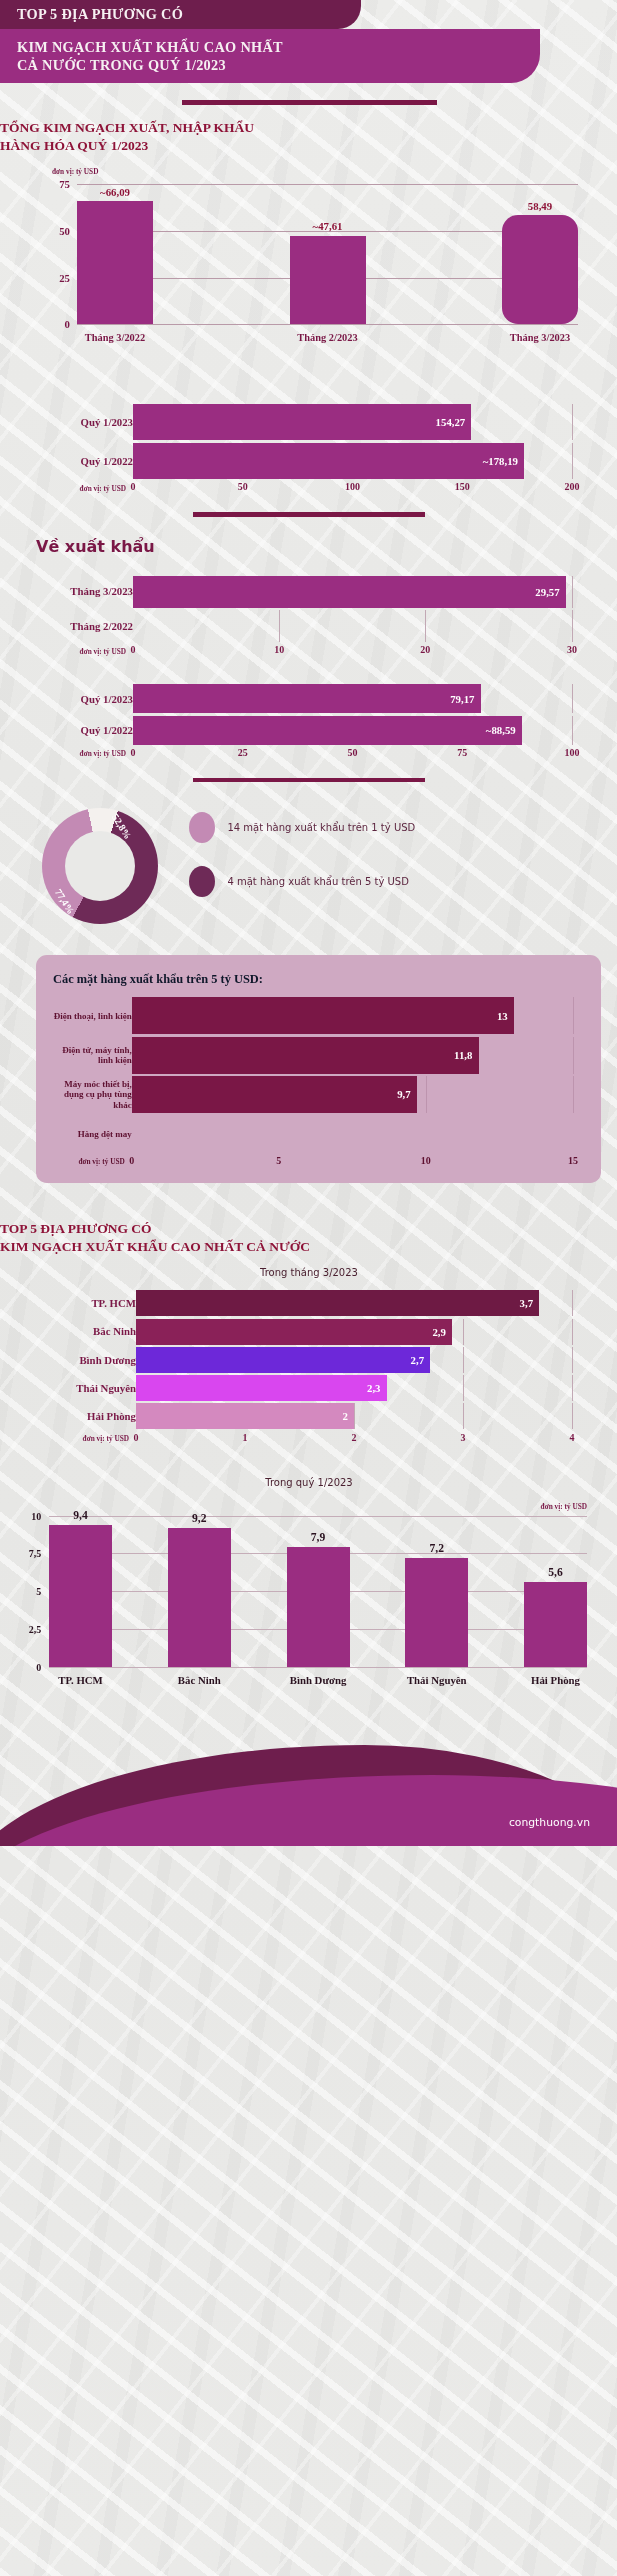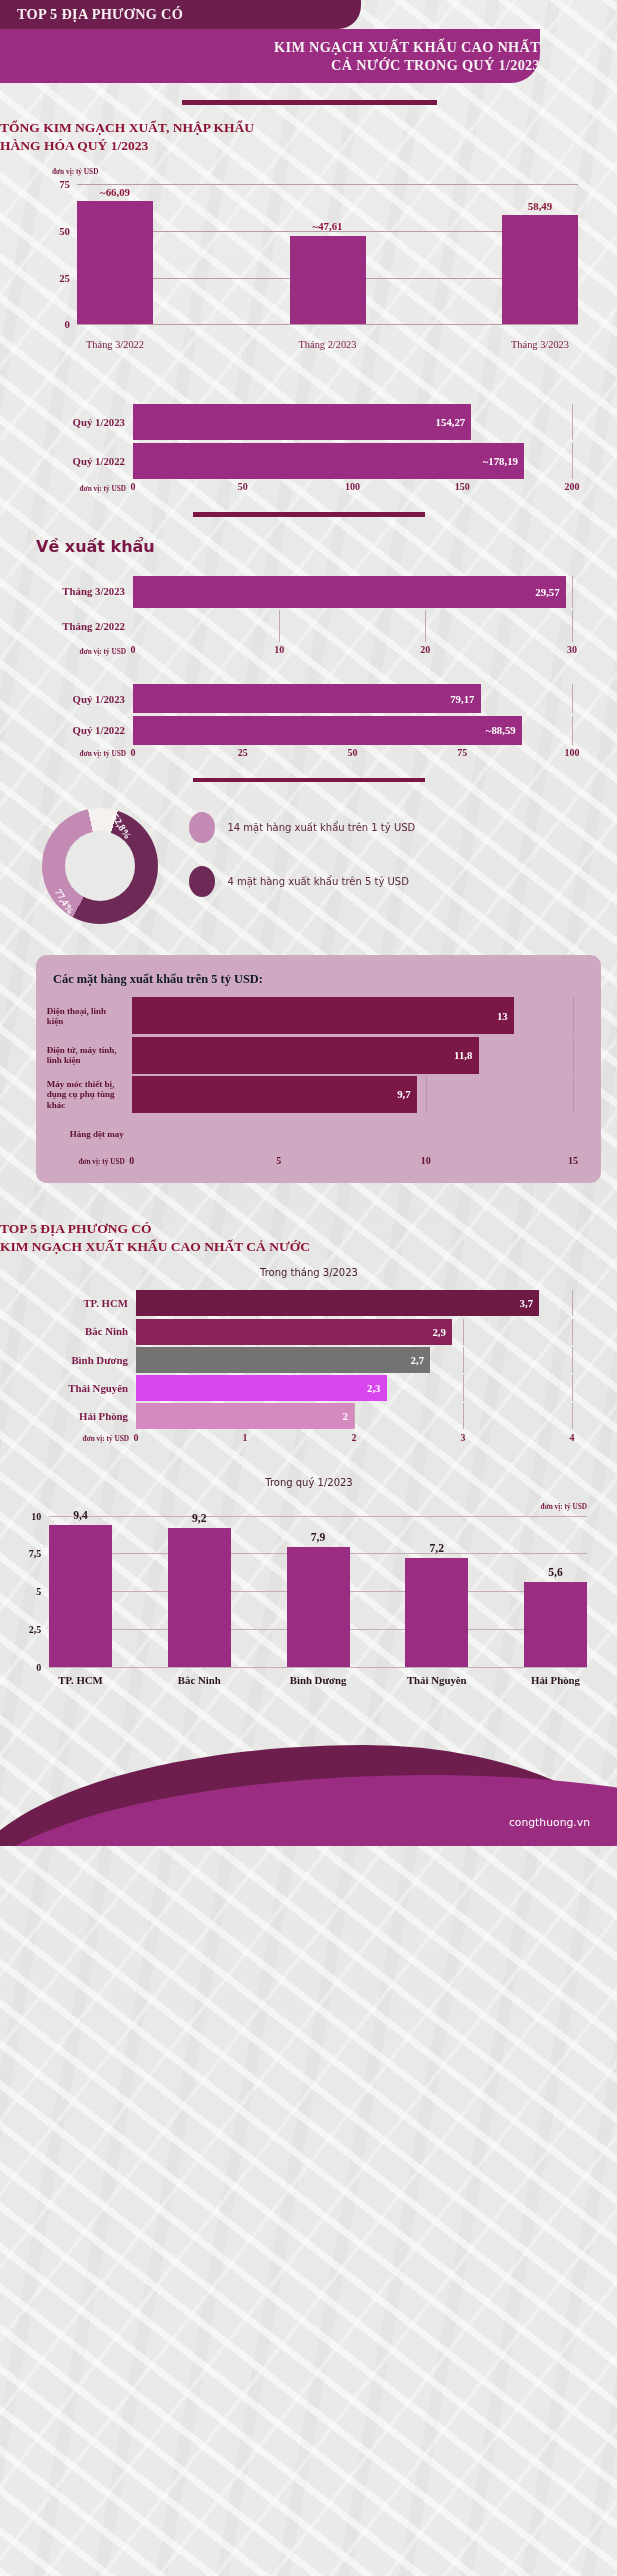--- a/index.html
+++ b/index.html
@@ -39,21 +39,21 @@
   .band1 {
     top: 0; width: 361px; height: 29px;
     background: #6e1e4d;
     border-bottom-right-radius: 23px;
     font-size: 14.3px;
   }
   .band2 {
     top: 29px; width: 540px; height: 54px;
     background: #9a2d81;
     border-bottom-right-radius: 29px;
-    flex-direction: column; align-items: flex-end; justify-content: center;
+    flex-direction: column; align-items: flex-start; justify-content: center;
     line-height: 1.28;
     font-size: 14.3px;
   }
 
   
   .rule {
     height: 4.6px; background: #7a1746;
     margin: 17px auto 0; width: 255px;
   }
   .rule.wide { width: 232px; }
@@ -109,49 +109,50 @@
   .c1 .bcol { width: 76px; position: relative; height: 100%;
               display: flex; flex-direction: column; justify-content: flex-end; }
   .c1 .bar { width: 100%; background: #9a2d81; position: relative; }
   .c1 .bval {
     position: absolute; bottom: 100%; left: 50%; transform: translateX(-50%);
     margin-bottom: 3.1px; color: #8e1338; font-weight: bold; font-size: 10.8px;
     white-space: nowrap;
   }
   .c1 .xlab {
     position: absolute; top: 100%; left: 50%; transform: translateX(-50%);
-    margin-top: 15px; color: #7a1746; font-weight: normal; font-size: 10.4px;
+    margin-top: 8px; color: #7a1746; font-weight: bold; font-size: 10.4px;
     white-space: nowrap;
   }
   
   .fill-squiggle {
     background-color: #9a2d81;
     background-image:
       radial-gradient(circle at 18% 12%, transparent 6.2px, #aad4f5 6.2px, #aad4f5 8.5px, transparent 8.5px),
       radial-gradient(circle at 70% 26%, transparent 9.3px, #aad4f5 9.3px, #aad4f5 11.6px, transparent 11.6px),
       radial-gradient(circle at 28% 52%, transparent 10.8px, #aad4f5 10.8px, #aad4f5 13px, transparent 13px),
       radial-gradient(circle at 82% 68%, transparent 7px, #aad4f5 7px, #aad4f5 9.3px, transparent 9.3px),
       radial-gradient(circle at 40% 88%, transparent 11.6px, #aad4f5 11.6px, #aad4f5 14px, transparent 14px),
       radial-gradient(circle at 8% 76%, transparent 8.5px, #aad4f5 8.5px, #aad4f5 10.8px, transparent 10.8px);
     background-size: 100% 46%, 100% 46%, 100% 46%, 100% 46%, 100% 46%, 100% 46%;
     background-repeat: repeat-y;
   }
   .fill-dots {
     background-color: #9a2d81;
     background-image: radial-gradient(#d8e9f8 1.5px, transparent 1.6px);
     background-size: 13px 13px;
     background-position: 3.9px 3.9px;
+    border-radius: 16px;
   }
   .fill-plain { background-color: #9a2d81; }
 
   
   .hbar-chart { position: relative; margin-top: 15.4px; }
   .hrow { position: relative; display: flex; align-items: stretch; margin-bottom: 2.3px; }
   .hlabel {
-    width: 97px; flex: none; padding-right: 8px;
+    width: 97px; flex: none; text-align: right; padding-right: 0;
     color: #7a1746; font-weight: bold; font-size: 10.8px;
     display: flex; align-items: center; justify-content: flex-end;
     line-height: 1.15;
   }
   .htrack { position: relative; flex: 1; }
   .hfill {
     height: 100%; background: #9a2d81;
     display: flex; align-items: center; justify-content: flex-end;
     padding-right: 6.2px;
     color: #fff; font-weight: bold; font-size: 10.8px;
@@ -590,21 +591,21 @@
     </div>
     <div class="hrow" style="height:26px">
       <div class="hlabel">Bình Dương</div>
       <div class="htrack">
         <div class="hgrid">
             <span style="left:25%"></span>
             <span style="left:50%"></span>
             <span style="left:75%"></span>
             <span style="left:100%"></span>
           </div>
-        <div class="hfill" style="width:67.5%;background:#737373">
+        <div class="hfill" style="width:67.5%;background:#6d28d9">
             <span>2,7</span>
           </div>
       </div>
     </div>
     <div class="hrow" style="height:26px">
       <div class="hlabel">Thái Nguyên</div>
       <div class="htrack">
         <div class="hgrid">
             <span style="left:25%"></span>
             <span style="left:50%"></span>

